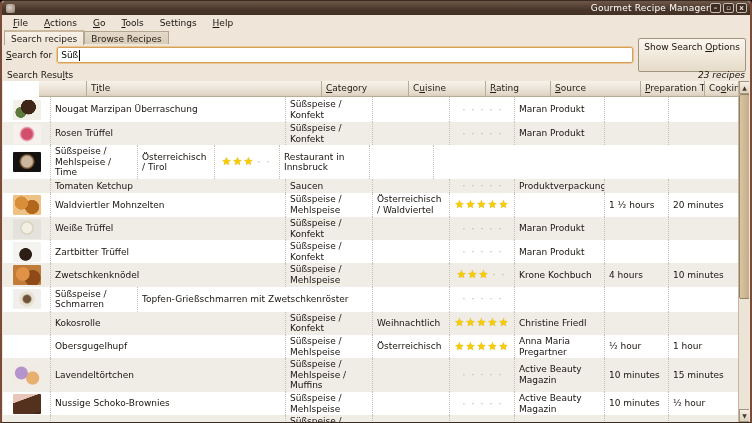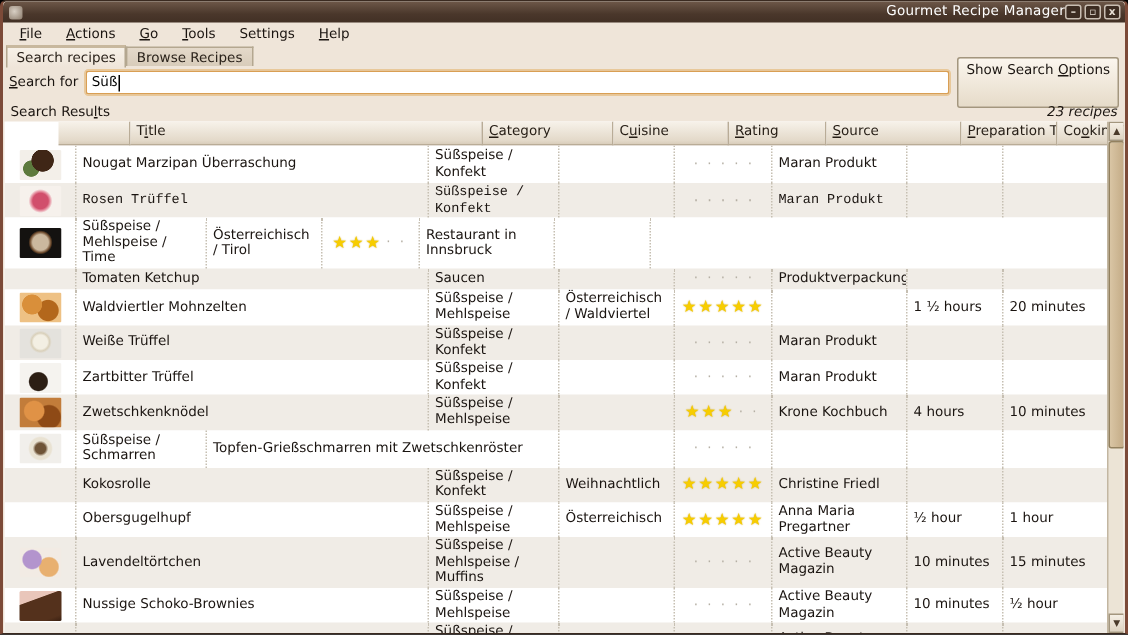--- a/index.html
+++ b/index.html
@@ -168,21 +168,21 @@
             <span class="dot">·</span>
             <span class="dot">·</span>
             <span class="dot">·</span>
             <span class="dot">·</span>
             <span class="dot">·</span>
           </div>
           <div class="cell c-src">Maran Produkt</div>
           <div class="cell c-prep"></div>
           <div class="cell c-cook"></div>
         </div>
-        <div class="row odd" style="min-height: 20px; font-family: Liberation Mono, monospace;">
+        <div class="row odd" style="min-height: 20px;">
           <div class="cell c-icon">
             <div class="thumb t-rose"></div>
           </div>
           <div class="cell c-title">Rosen Trüffel</div>
           <div class="cell c-cat">Süßspeise / Konfekt</div>
           <div class="cell c-cui"></div>
           <div class="cell c-rat">
             <span class="dot">·</span>
             <span class="dot">·</span>
             <span class="dot">·</span>

